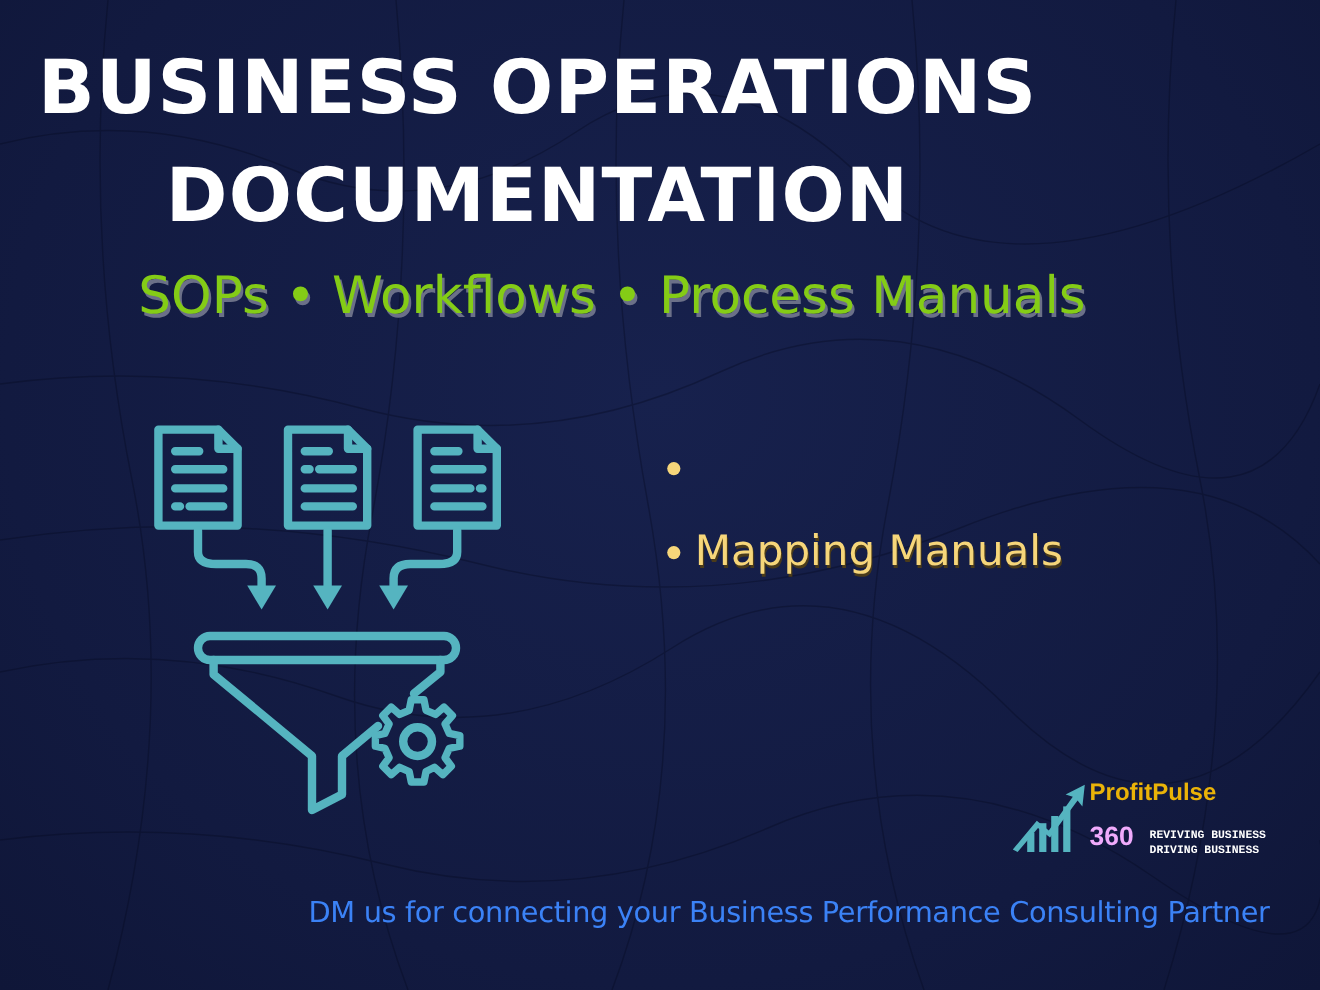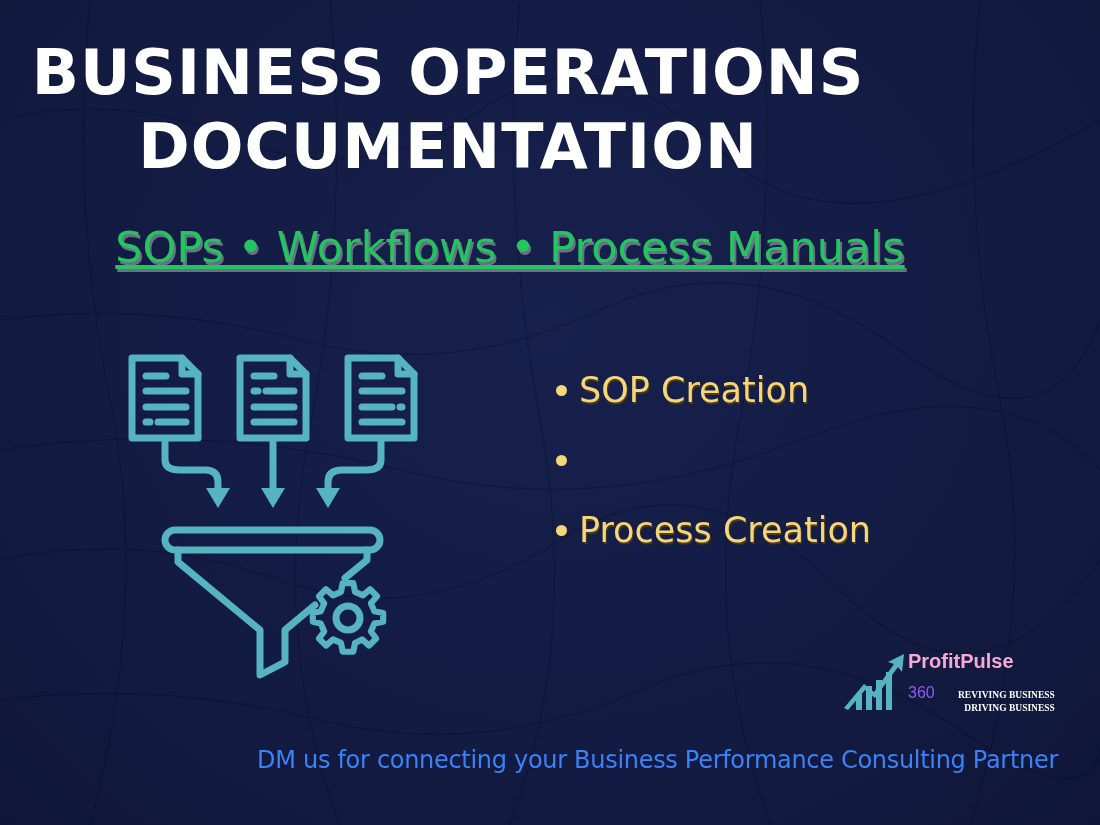--- a/index.html
+++ b/index.html
@@ -13,39 +13,38 @@
     background:
       radial-gradient(ellipse at 50% 40%, #17214d 0%, #121a40 70%, #0f1638 100%);
   }
   .crackle { position:absolute; inset:0; opacity:0.35; }
   .title {
     position:absolute; left:0; width:896px; text-align:center;
     color:#ffffff; font-weight:bold; font-size:62px; letter-spacing:1px;
     font-family:"DejaVu Sans", sans-serif;
   }
   .title.l1 { top:36px; }
-  .title.l2 { top:110px; }
+  .title.l2 { top:126px; }
   .subtitle {
     position:absolute; top:222px; left:0; width:1020px; text-align:center;
-    color:#22c55e; font-size:43px; font-family:"DejaVu Sans", sans-serif;
+    color:#84cc16; font-size:43px; font-family:"DejaVu Sans", sans-serif;
     text-shadow:2px 3px 0 #6b7088;
-    text-decoration:underline;
   }
   .graphic { position:absolute; left:120px; top:350px; width:310px; height:340px; }
   .bullets { position:absolute; left:556px; top:355px; }
   .bullet {
     display:flex; align-items:center; height:70px;
     color:#f6d67a; font-size:35px; font-family:"DejaVu Sans", sans-serif;
     text-shadow:1px 2px 0 #4a3b1a;
   }
   .dot { width:11px; height:11px; border-radius:50%; background:#f6d67a; margin-right:12px; }
   .logo { position:absolute; left:842px; top:648px; width:220px; height:70px; }
-  .logo-name { position:absolute; left:66px; top:2px; color:#f9a8d4; font-size:20px; font-weight:bold; font-family:"Liberation Sans", sans-serif; }
-  .logo-num { position:absolute; left:66px; top:36px; color:#8b5cf6; font-size:16px; font-weight:normal; font-family:"Liberation Sans", sans-serif; }
-  .logo-tag { position:absolute; left:116px; top:41px; color:#fff; font-size:9.5px; font-weight:bold; line-height:13px; font-family:Liberation Serif, serif;text-align:right; }
+  .logo-name { position:absolute; left:66px; top:2px; color:#eab308; font-size:20px; font-weight:bold; font-family:"Liberation Sans", sans-serif; }
+  .logo-num { position:absolute; left:66px; top:36px; color:#f0abfc; font-size:22px; font-weight:bold; font-family:"Liberation Sans", sans-serif; }
+  .logo-tag { position:absolute; left:116px; top:41px; color:#fff; font-size:9.5px; font-weight:bold; line-height:13px; font-family:Liberation Mono, monospace; }
   .footer {
     position:absolute; top:746px; right:42px; color:#3b82f6; font-size:24px;
     font-family:"DejaVu Sans", sans-serif; letter-spacing:-0.3px;
   }
 </style>
 </head>
 <body>
 
 <div class="bg"></div>
 <svg class="crackle" width="1100" height="825">
@@ -106,28 +105,24 @@
   <g fill="#55b4c0">
     <path d="M86 138 H110 L98 158 Z"></path>
     <path d="M141 138 H165 L153 158 Z"></path>
     <path d="M196 138 H220 L208 158 Z"></path>
   </g>
 </svg>
 
 <div class="bullets">
   <div class="bullet">
     <span class="dot"></span>
-    <span>SOP Creation</span>
   </div>
   <div class="bullet">
     <span class="dot"></span>
-  </div>
-  <div class="bullet">
-    <span class="dot"></span>
-    <span>Process Creation</span>
+    <span>Mapping Manuals</span>
   </div>
 </div>
 
 <div class="logo">
   <svg width="64" height="64" viewBox="0 0 64 64" style="position:absolute;left:0;top:2px">
     <g fill="#55b4c0">
       <rect x="14" y="44" width="6" height="16"></rect>
       <rect x="24" y="36" width="6" height="24"></rect>
       <rect x="34" y="30" width="6" height="30"></rect>
       <rect x="44" y="22" width="6" height="38"></rect>

